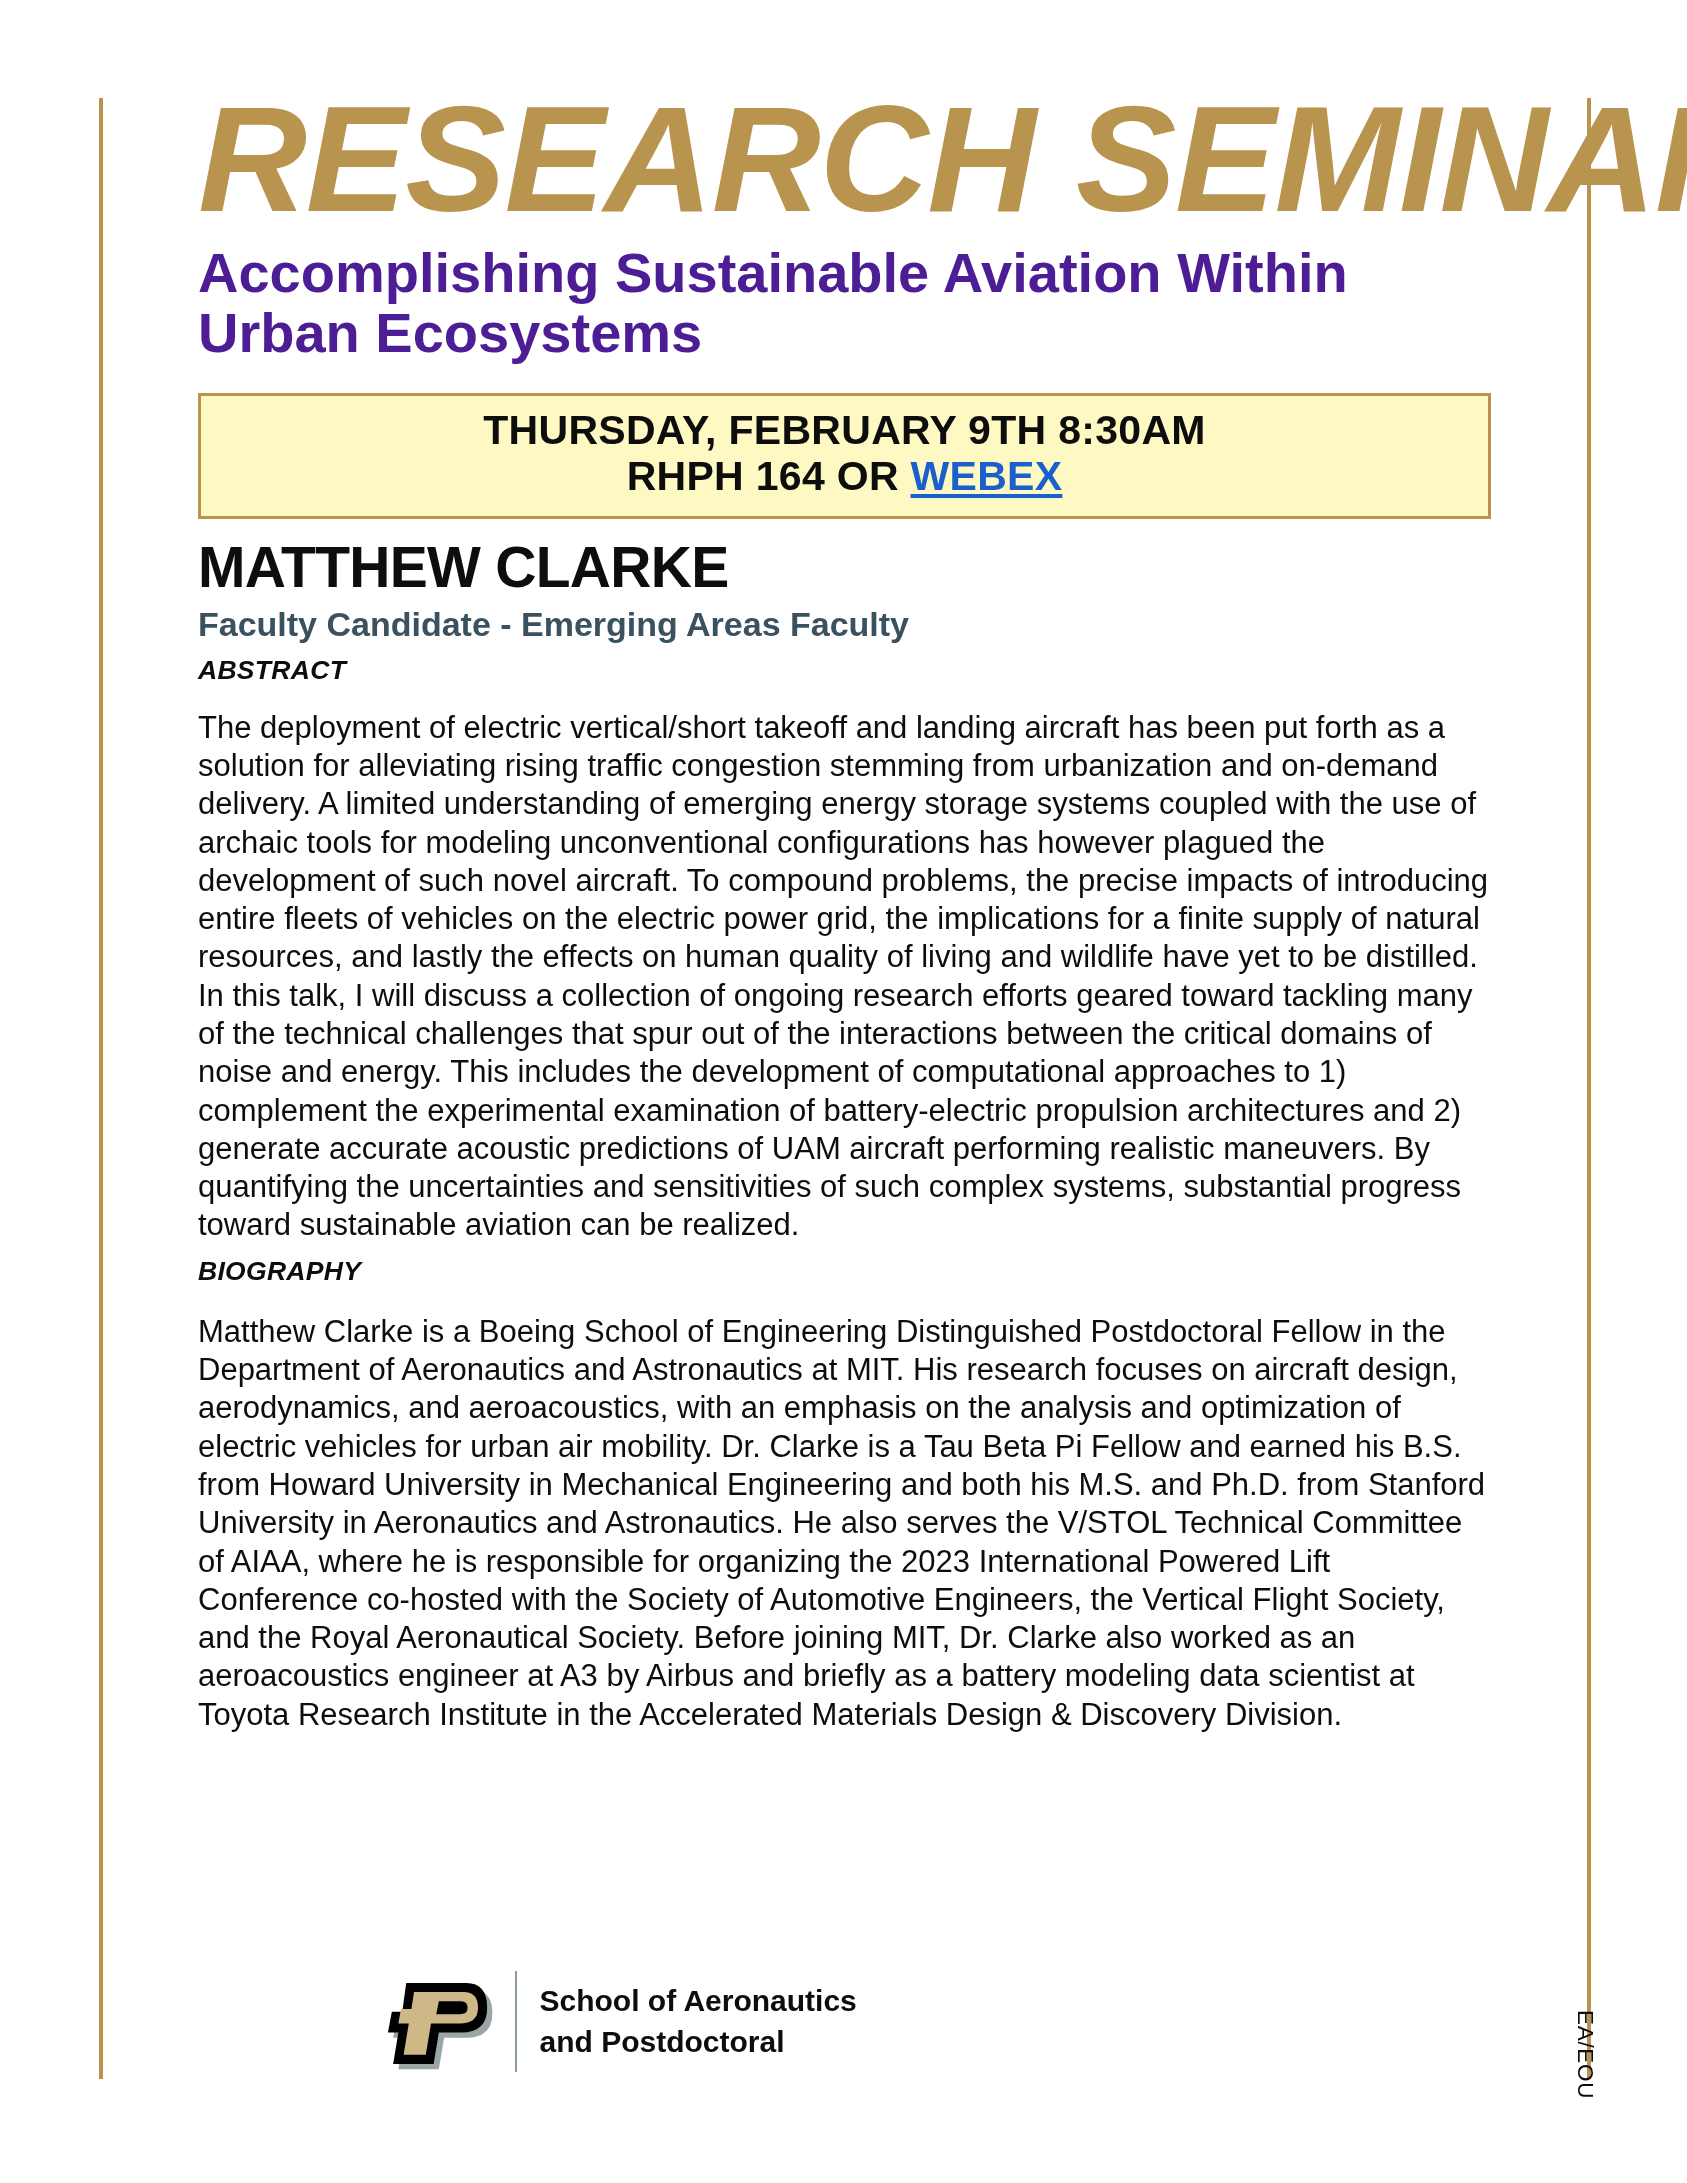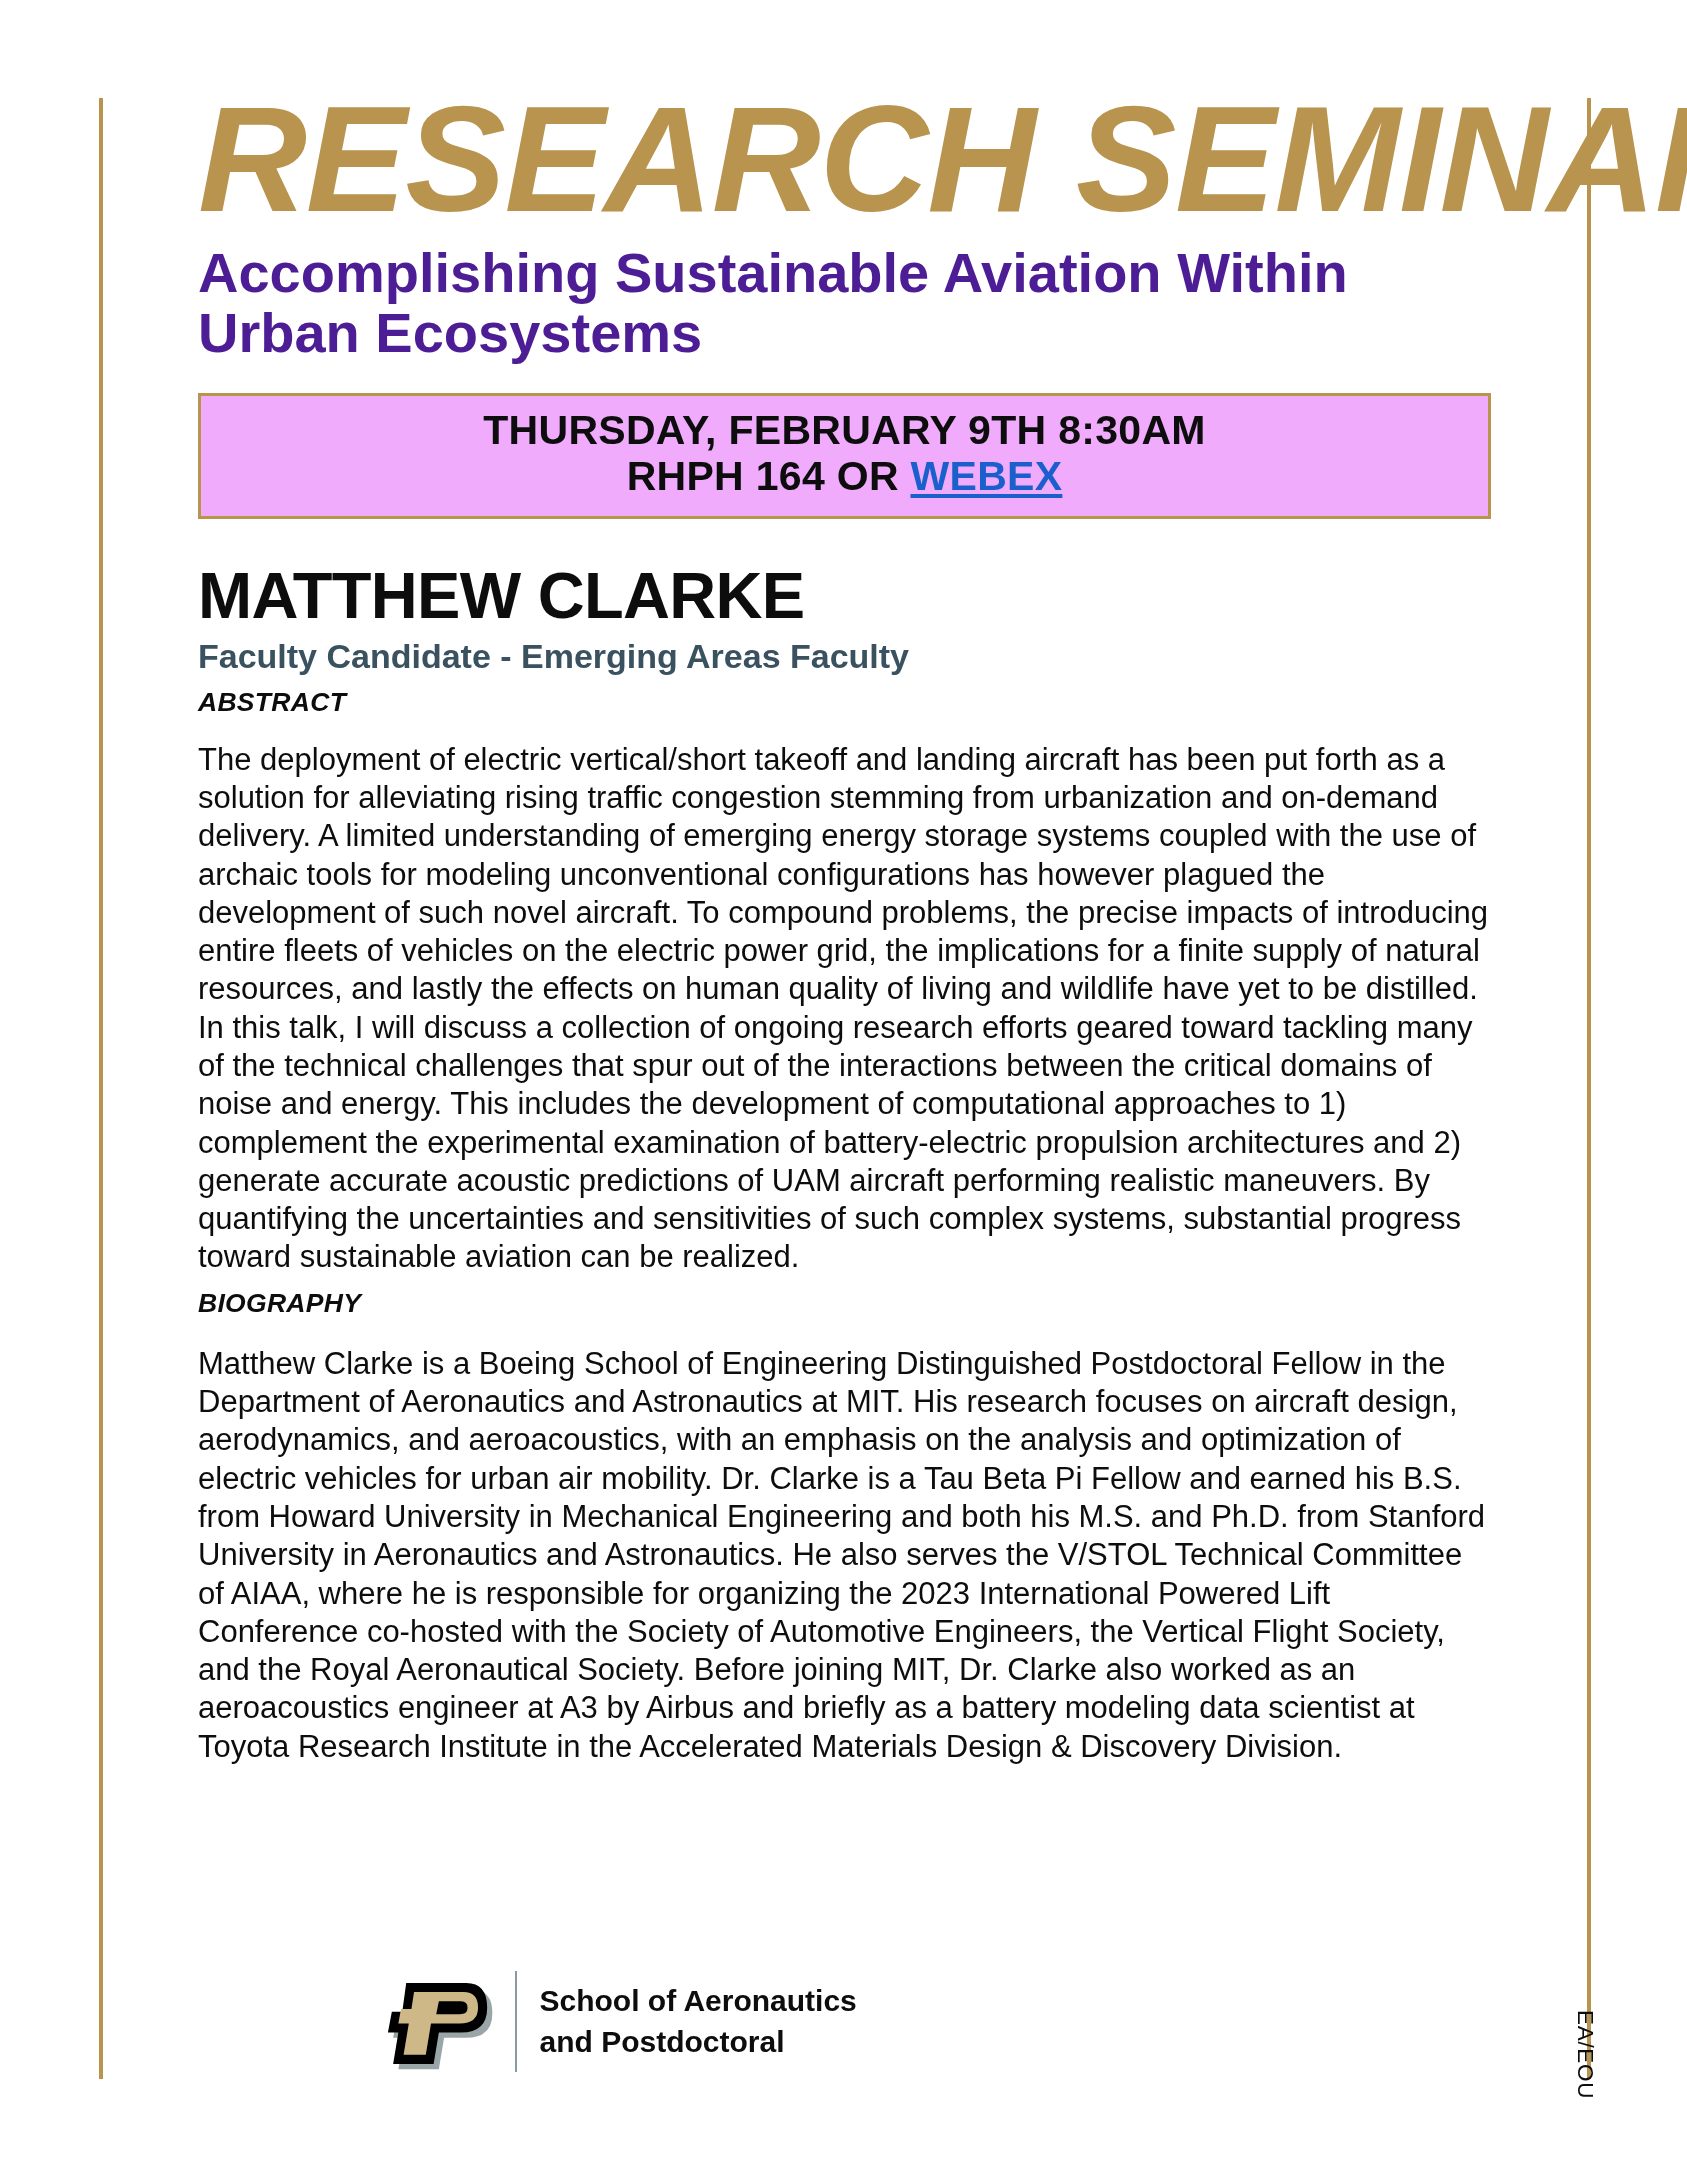--- a/index.html
+++ b/index.html
@@ -58,21 +58,21 @@
     line-height: 1.08;
     color: #4c1d95;
     margin-top: 17px;
     max-width: 1283px;
   }
 
   
   .banner {
     margin-top: 29px;
     width: 1293px;
-    background: #f0abfc;
+    background: #fef9c3;
     border: 3.3px solid #B8944E;
     padding: 12px 0 16px;
     text-align: center;
   }
   .banner-line {
     font-family: "Liberation Sans Narrow", "Liberation Sans", sans-serif;
     font-weight: 700;
     font-size: 41px;
     line-height: 1.12;
     color: #0d0d0d;
@@ -82,24 +82,24 @@
     color: #1B5FCC;
     text-decoration: underline;
     text-decoration-thickness: 4px;
     text-underline-offset: 4px;
   }
 
   
   .speaker-name {
     font-family: "Liberation Sans Narrow", "Liberation Sans", sans-serif;
     font-weight: 700;
-    font-size: 65px;
+    font-size: 57px;
     line-height: 1.0;
     color: #0d0d0d;
-    margin-top: 44px;
+    margin-top: 20px;
     letter-spacing: -0.7px;
   }
   .speaker-role {
     font-family: "Liberation Sans Narrow", "Liberation Sans", sans-serif;
     font-weight: 700;
     font-size: 34px;
     line-height: 1.1;
     color: #3A5260;
     margin-top: 10.6px;
   }

